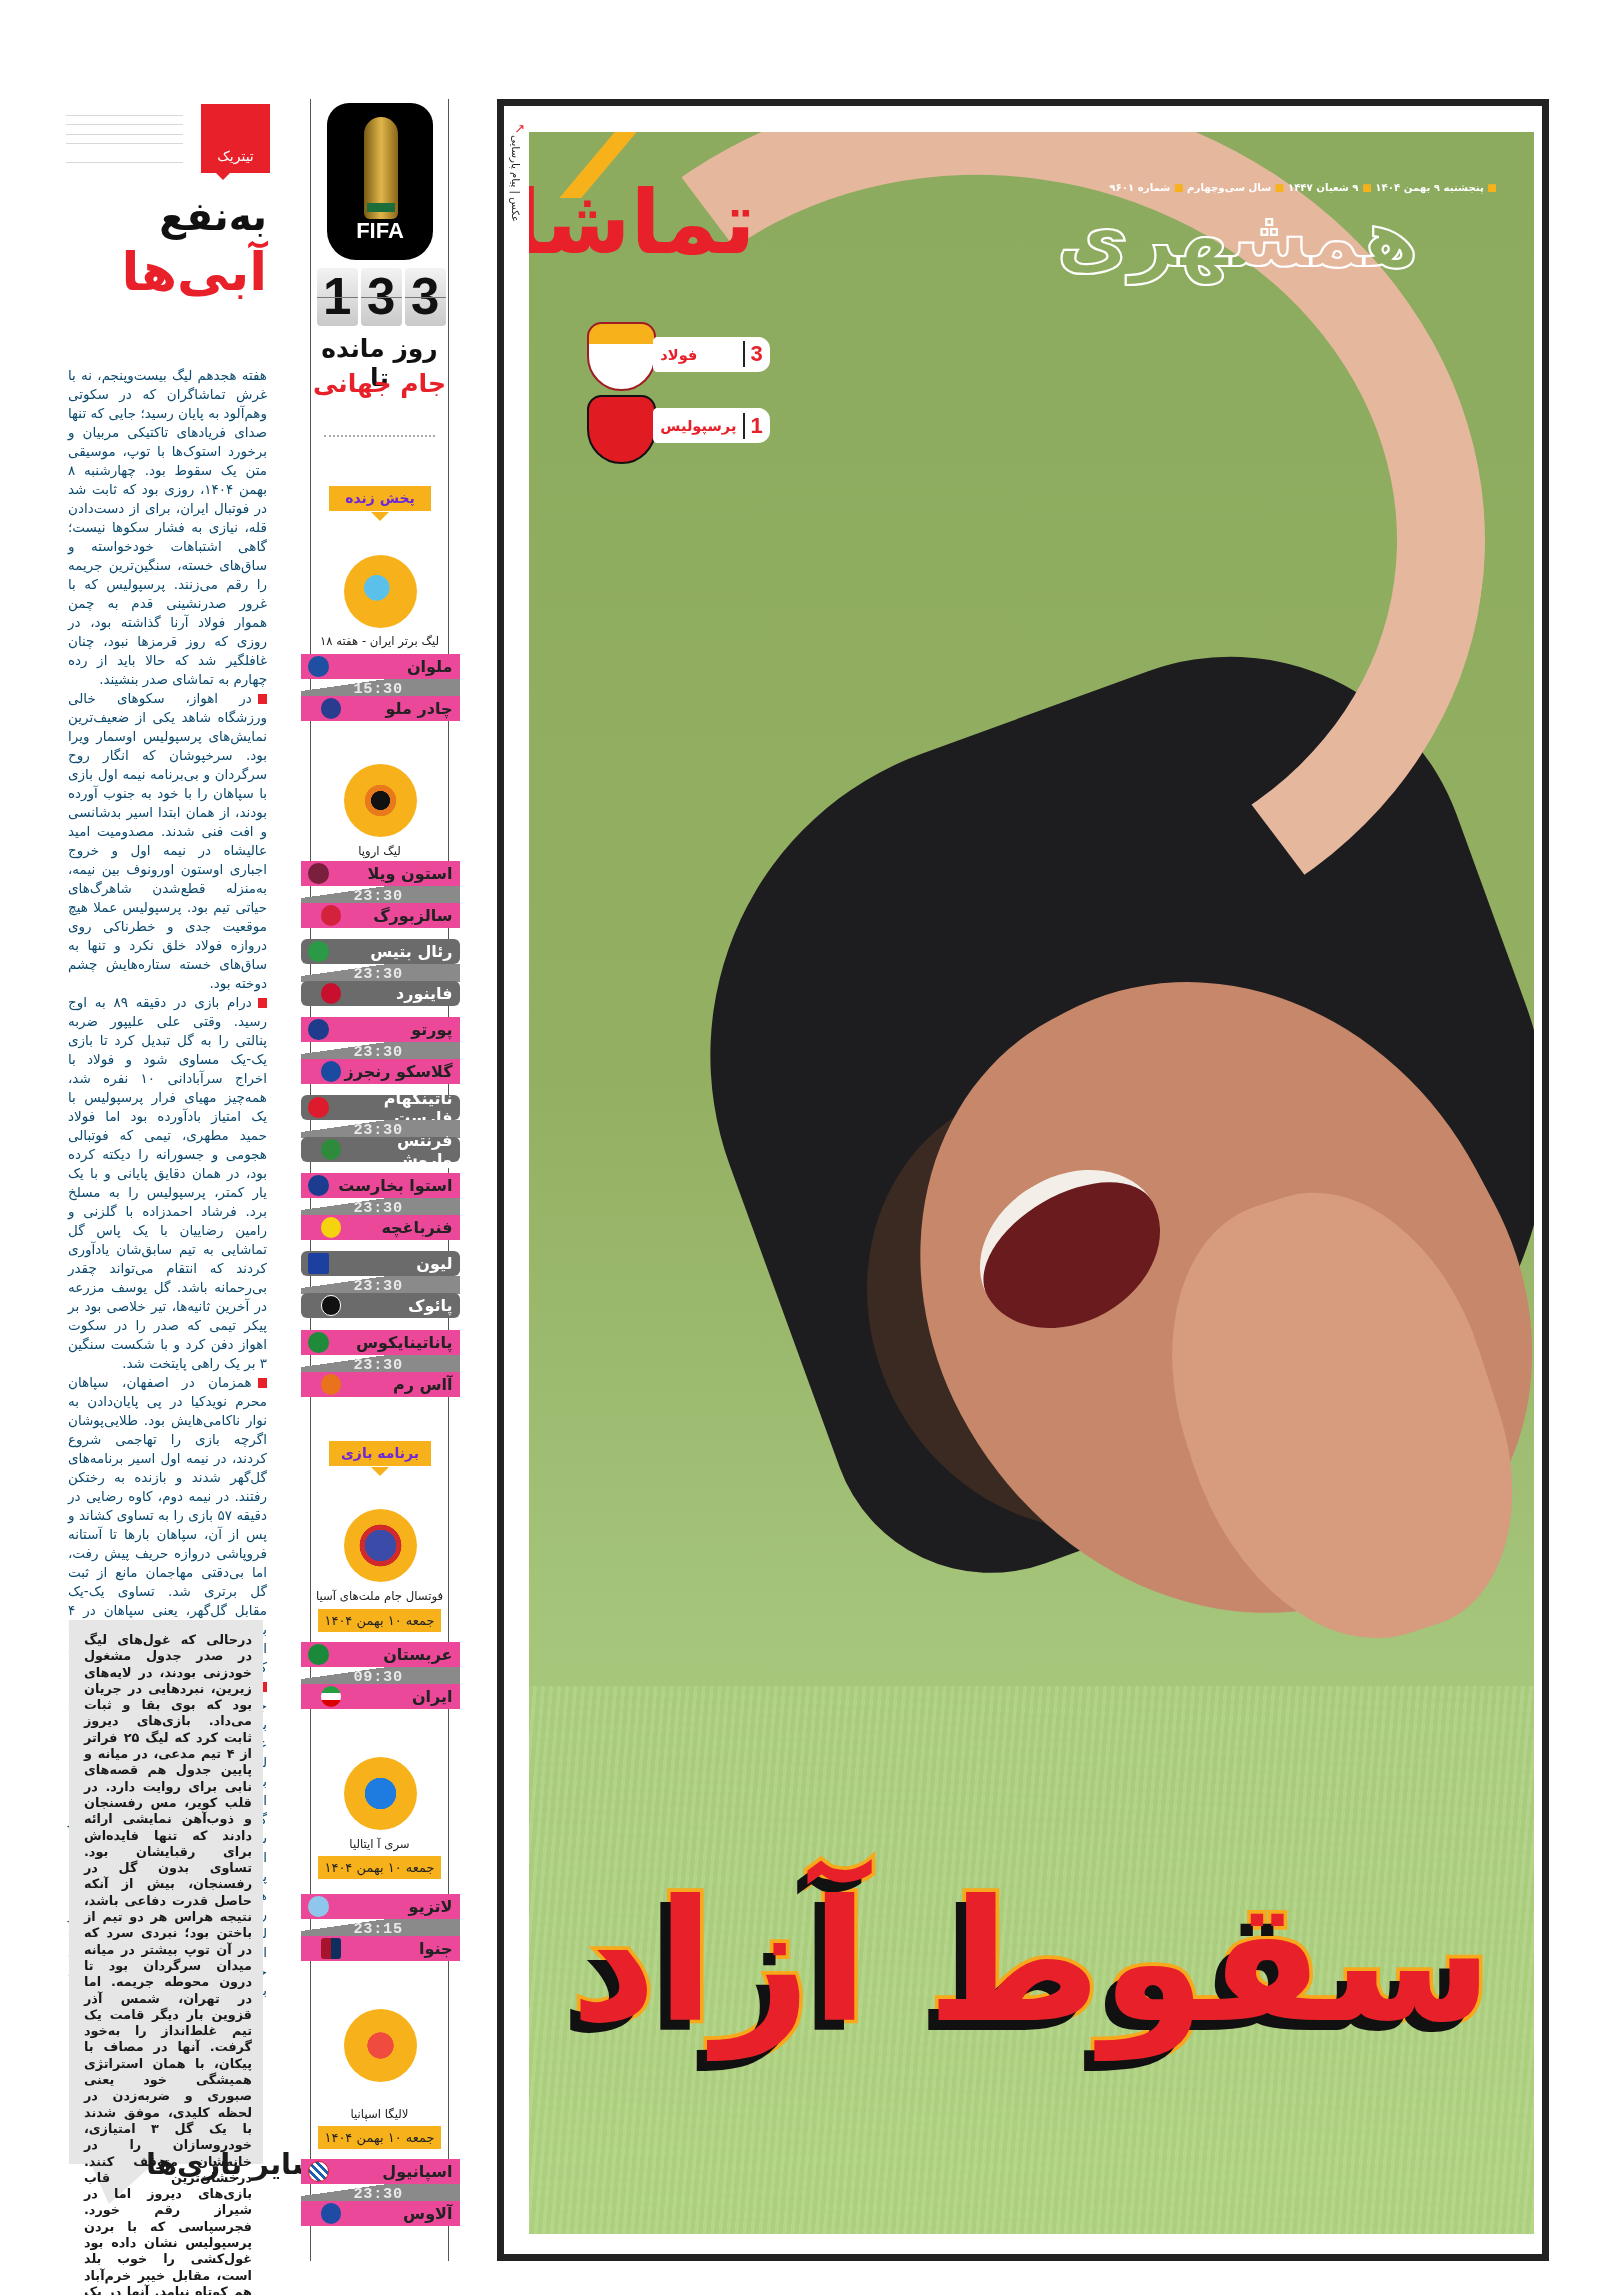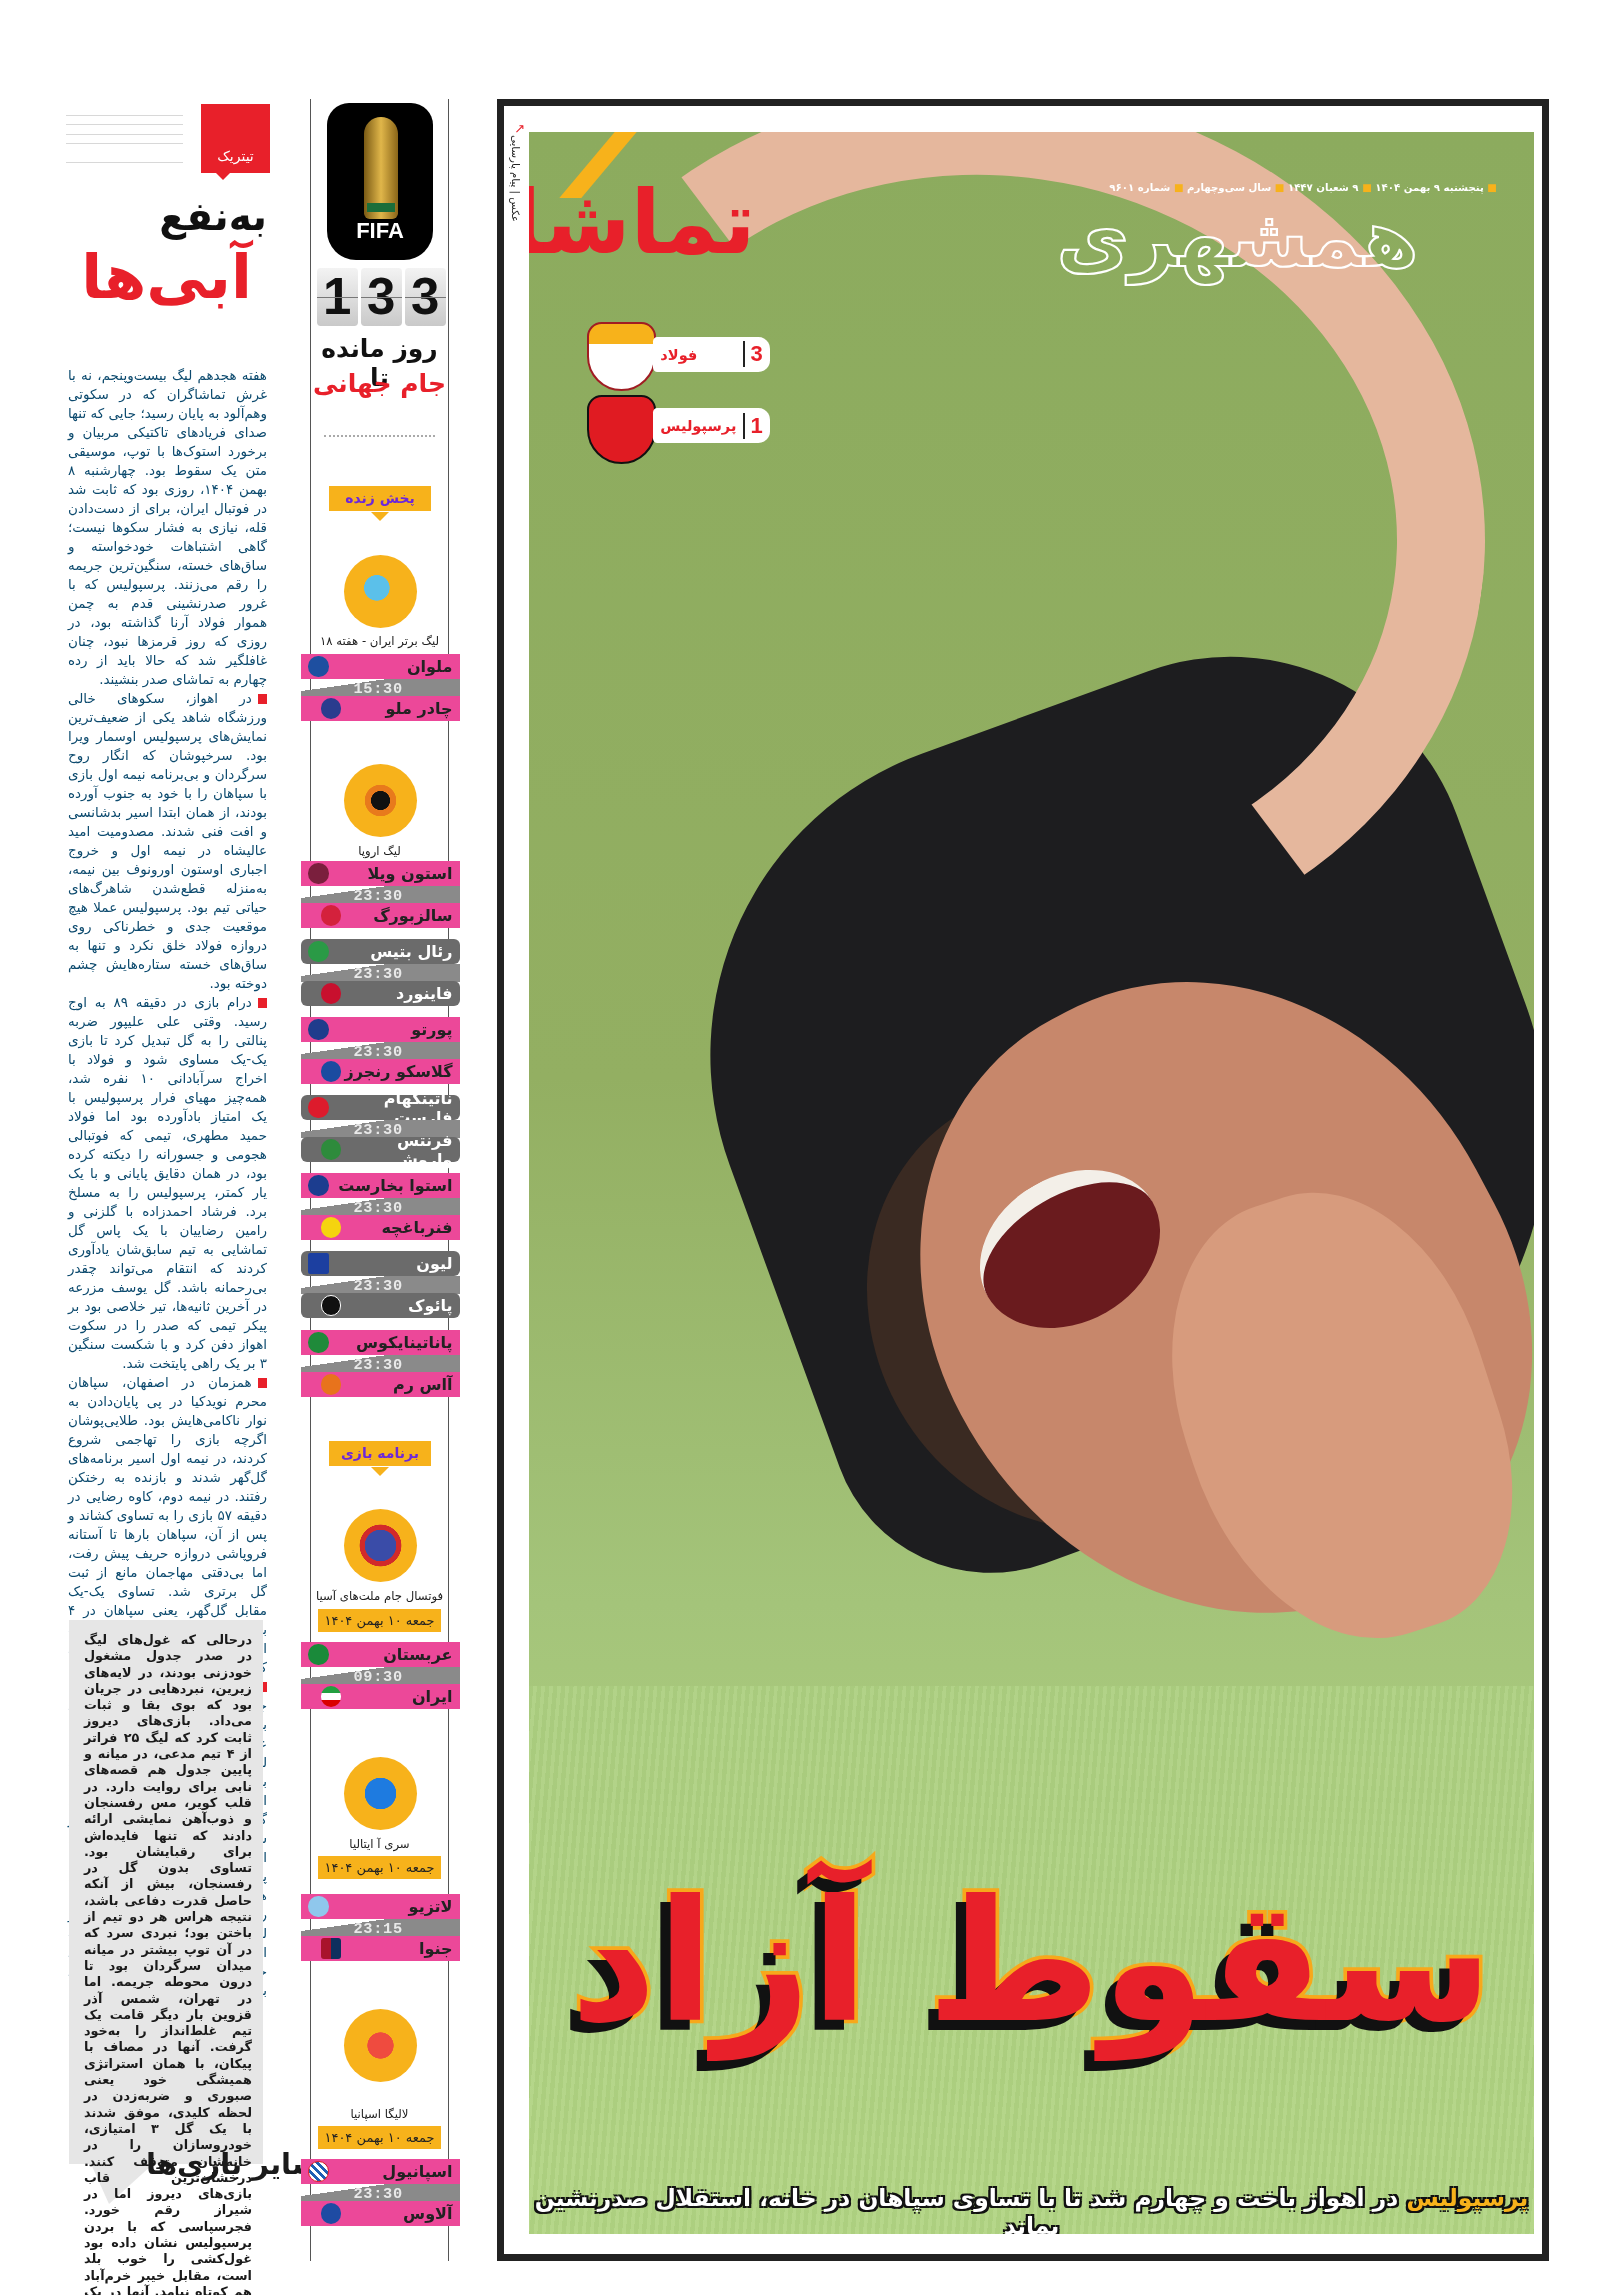--- a/index.html
+++ b/index.html
@@ -10,21 +10,21 @@
   .rtl { direction: rtl; }
 
   
   #left-col { position: absolute; left: 66px; top: 99px; width: 201px; }
   .lines-box { position: absolute; left: 0; top: 7.3px; width: 117px; height: 69px;
     background: repeating-linear-gradient(#fff 0 8.8px, #d8d8d8 8.8px 9.5px); }
   .tag-box { position: absolute; left: 135px; top: 5.1px; width: 69px; height: 69px; background: #e8202a;
     color: #fff; font-size: 14px; display: flex; align-items: flex-end; justify-content: center; padding-bottom: 8.8px; }
   .tag-box::after { content: ""; position: absolute; bottom: -7.3px; left: 14.6px; border: 7.3px solid transparent; border-top-color: #e8202a; border-bottom: 0; }
   .kicker { position: absolute; top: 95px; right: 0; width: 201px; text-align: right; font-size: 39px; font-weight: bold; color: #111; }
-  .main-title { position: absolute; top: 146px; right: 0; width: 201px; text-align: center; font-size: 61px; font-weight: bold; color: #e8202a; line-height: 1.05; }
+  .main-title { position: absolute; top: 146px; right: 0; width: 201px; text-align: right; font-size: 52px; font-weight: bold; color: #e8202a; line-height: 1.05; }
   .body-text { position: absolute; top: 267px; right: 0; width: 199px; font-size: 13.5px; line-height: 19px; color: #0c4a6e; text-align: justify; }
   .body-text p { margin-bottom: 0; }
   .bullet { display: inline-block; width: 9.5px; height: 9.5px; background: #e8202a; margin-left: 5.8px; vertical-align: middle; }
 
   .sidebar-box { position: absolute; left: 69px; top: 1620px; width: 194px; height: 544px; background: #e6e6e6; }
   .sidebar-box::after { content: ""; position: absolute; bottom: -40px; left: 22px; border-left: 18px solid transparent; border-right: 44px solid transparent; border-top: 40px solid #e6e6e6; }
   .sidebar-text { position: absolute; left: 84px; top: 1632px; width: 168px; font-size: 12.8px; line-height: 16.3px; font-weight: bold; color: #1a1a1a; text-align: justify; }
   .sidebar-title { position: absolute; left: 146px; top: 2147px; font-size: 29px; font-weight: bold; color: #1a1a1a; }
 
   
@@ -319,18 +319,15 @@
         <span class="score-num">3</span>
         <span class="score-name">فولاد</span>
       </div>
       <div class="score-row rtl" style="top:86px">
         <span class="score-num">1</span>
         <span class="score-name">پرسپولیس</span>
       </div>
     </div>
 
     <div class="headline rtl">سقوط آزاد</div>
-    <div class="subheadline rtl">
-      <span class="hl">پرسپولیس</span><span> در اهواز باخت و چهارم شد تا با تساوی سپاهان در خانه، استقلال صدرنشین بماند</span>
-    </div>
   </div>
 </div>
 
 
 </body></html>

